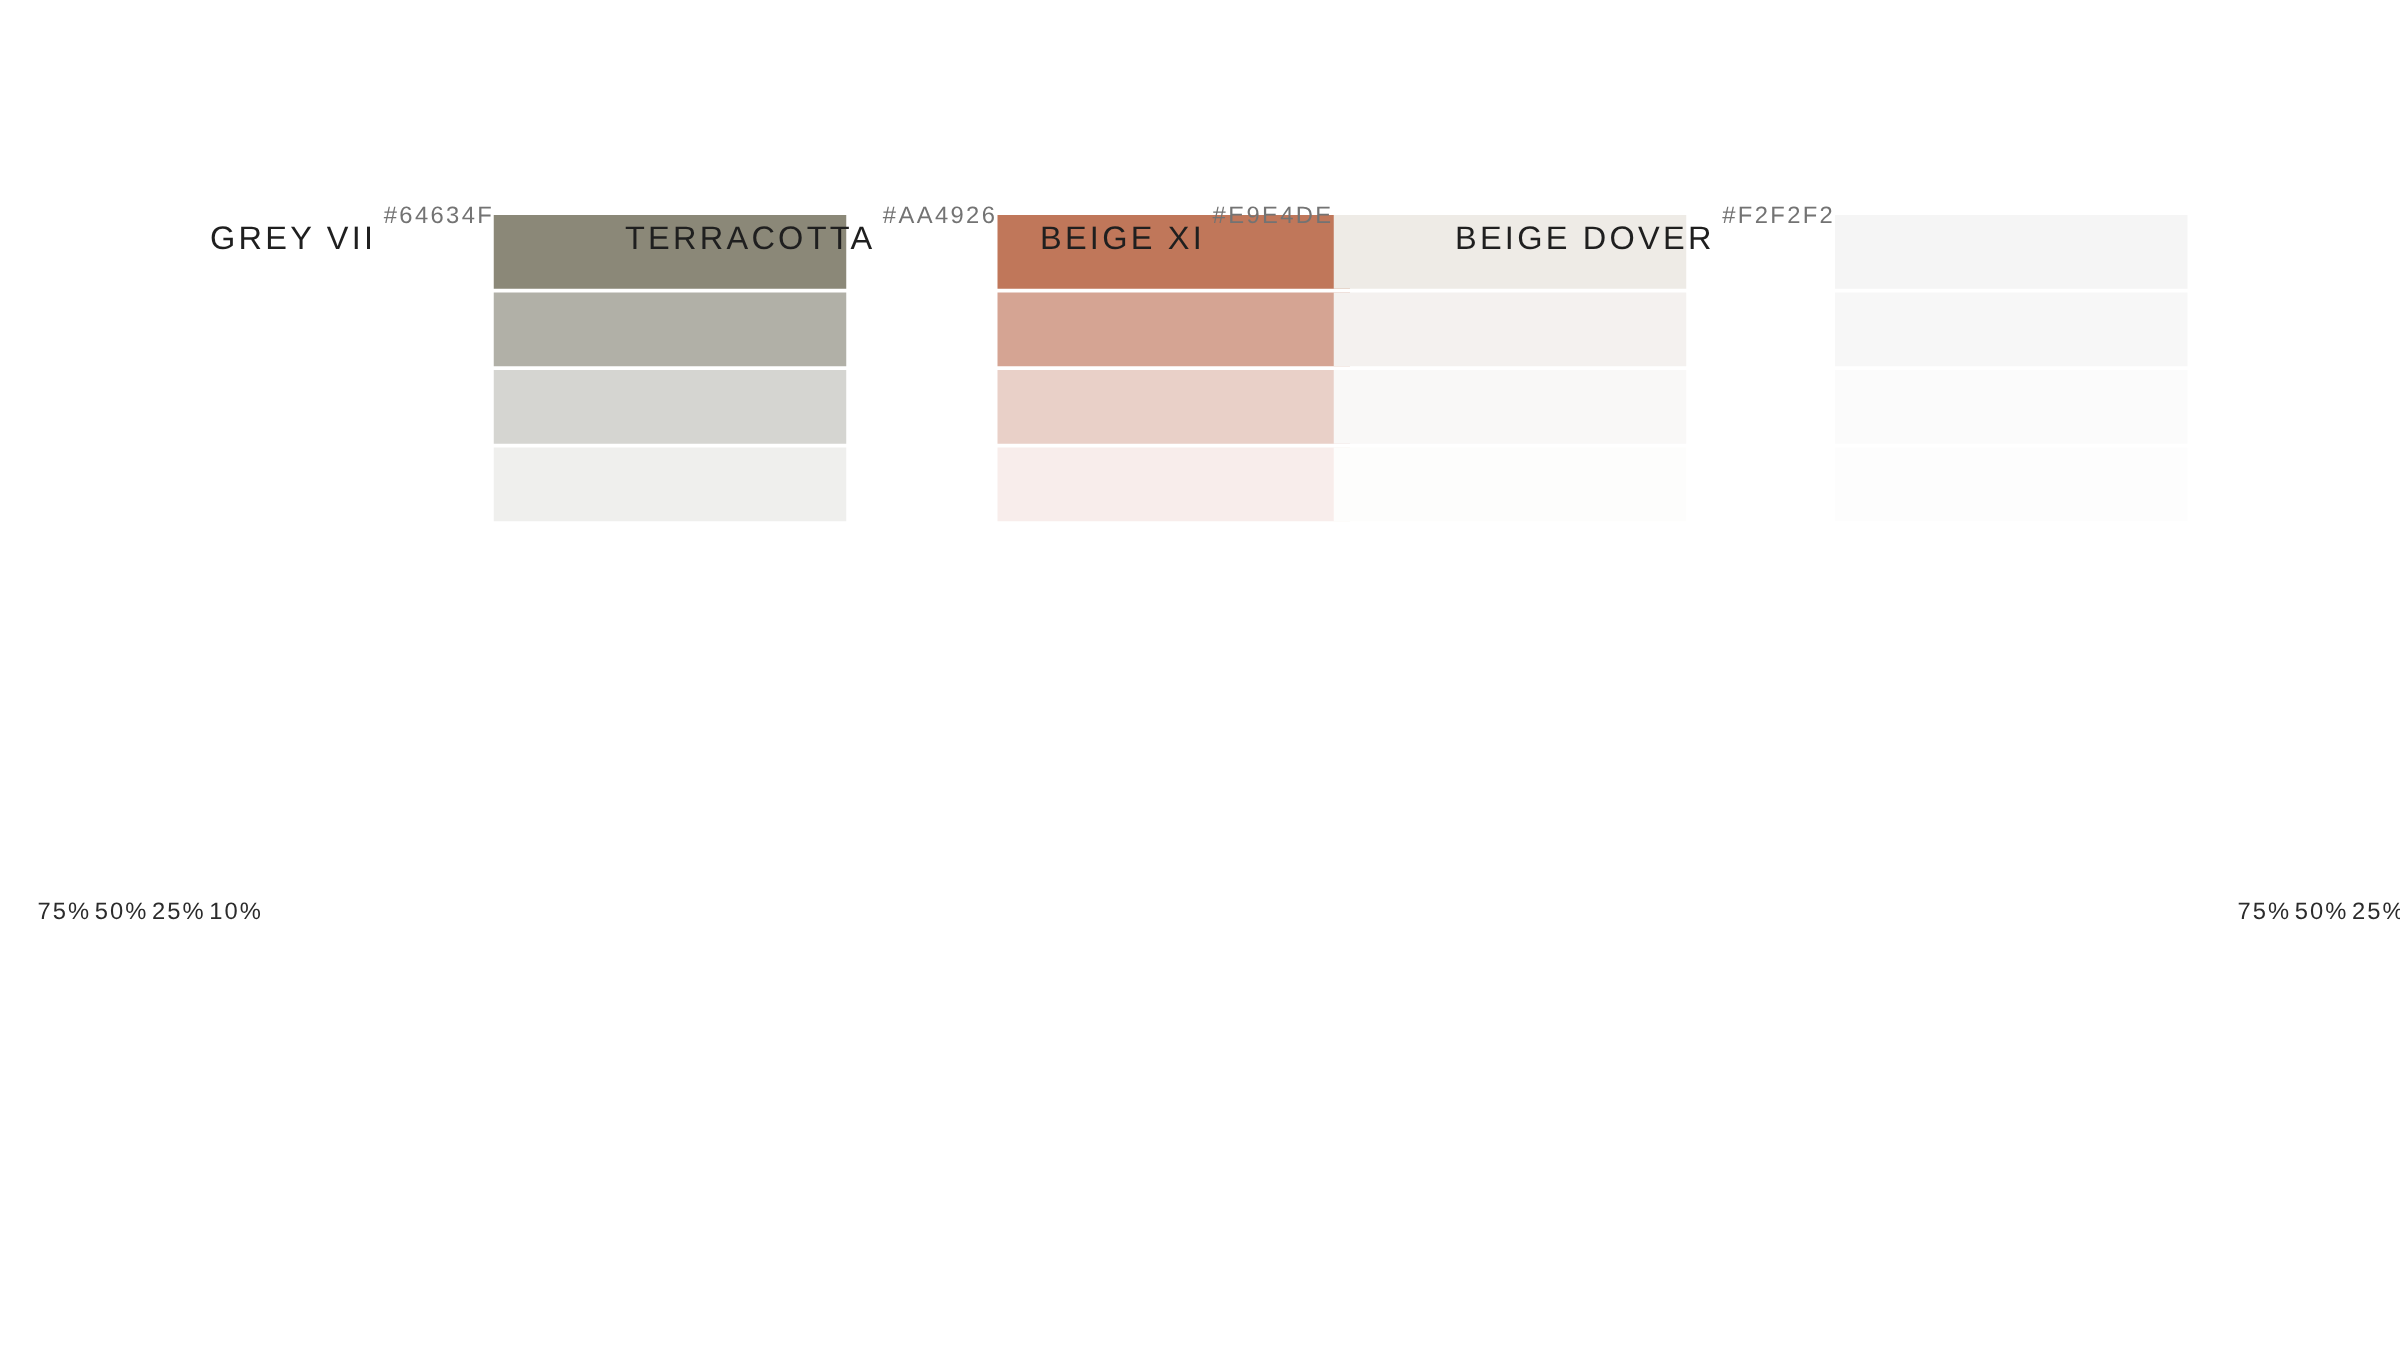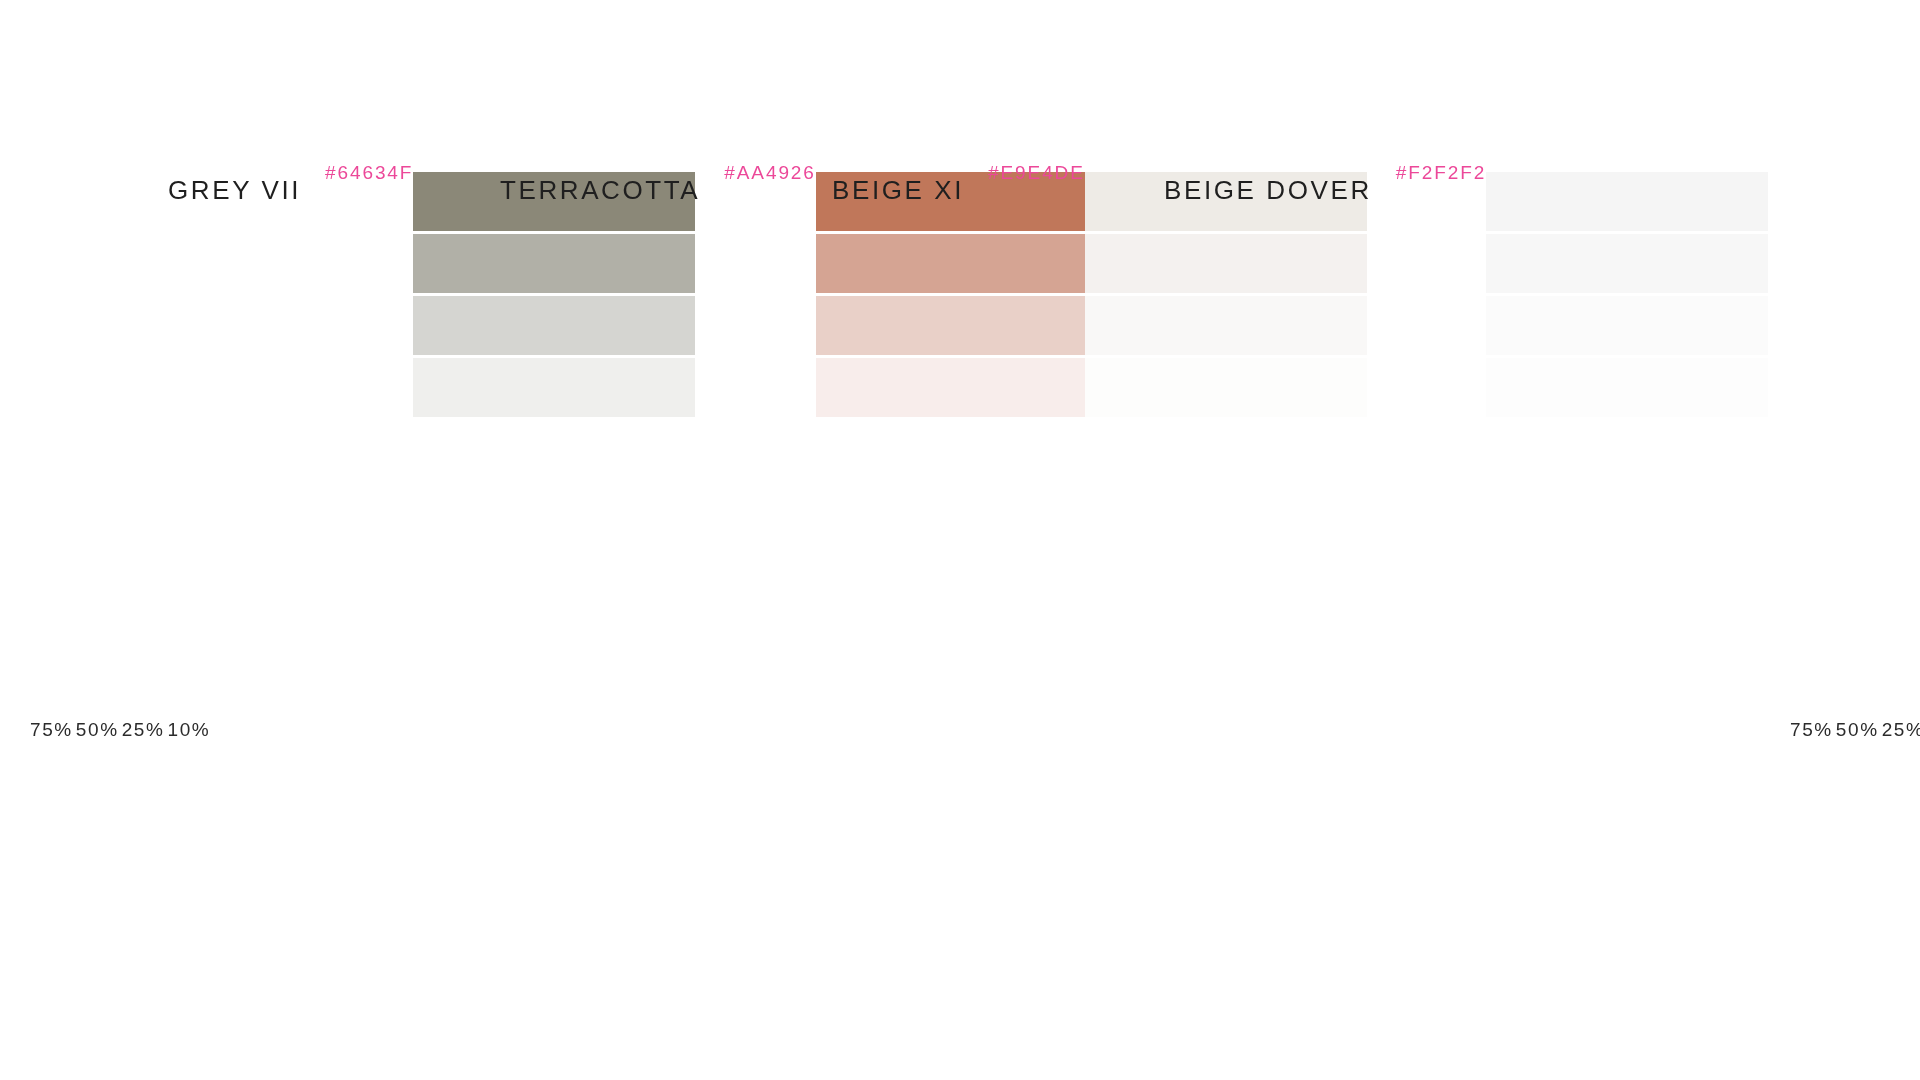--- a/index.html
+++ b/index.html
@@ -50,24 +50,24 @@
     font-size: 26px;
     letter-spacing: 2.6px;
     color: #1f1f1f;
     font-weight: 400;
     line-height: 30px;
     white-space: nowrap;
   }
 
   .color-hex {
     margin-top: 12px;
-    margin-left: 24px;
+    margin-left: 6px;
     font-size: 19px;
     letter-spacing: 1.9px;
-    color: #ec4899;
+    color: #737373;
     font-weight: 400;
     line-height: 22px;
     white-space: nowrap;
   }
 
   .main-block {
     margin-top: 28px;
     width: 282px;
     height: 356px;
   }

